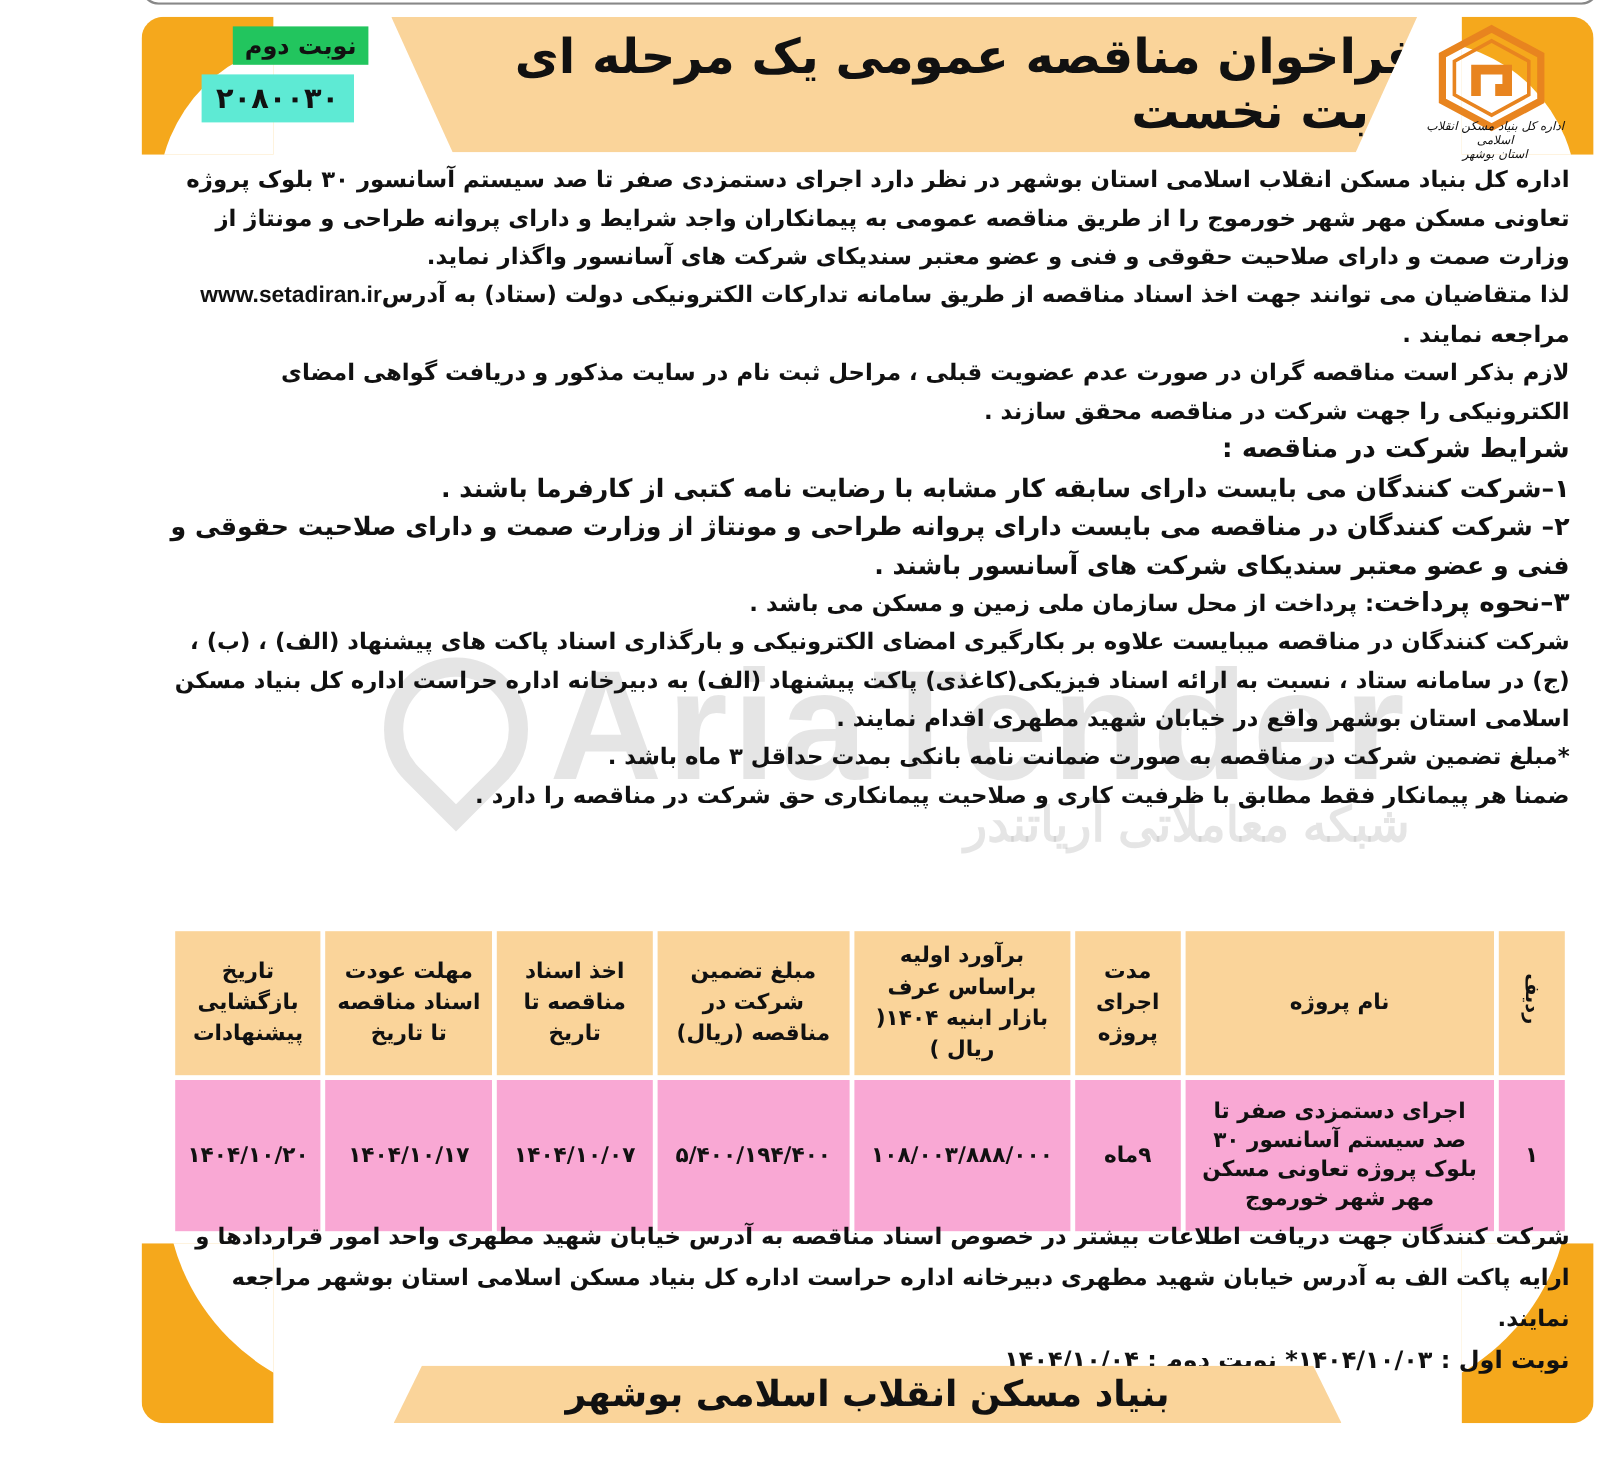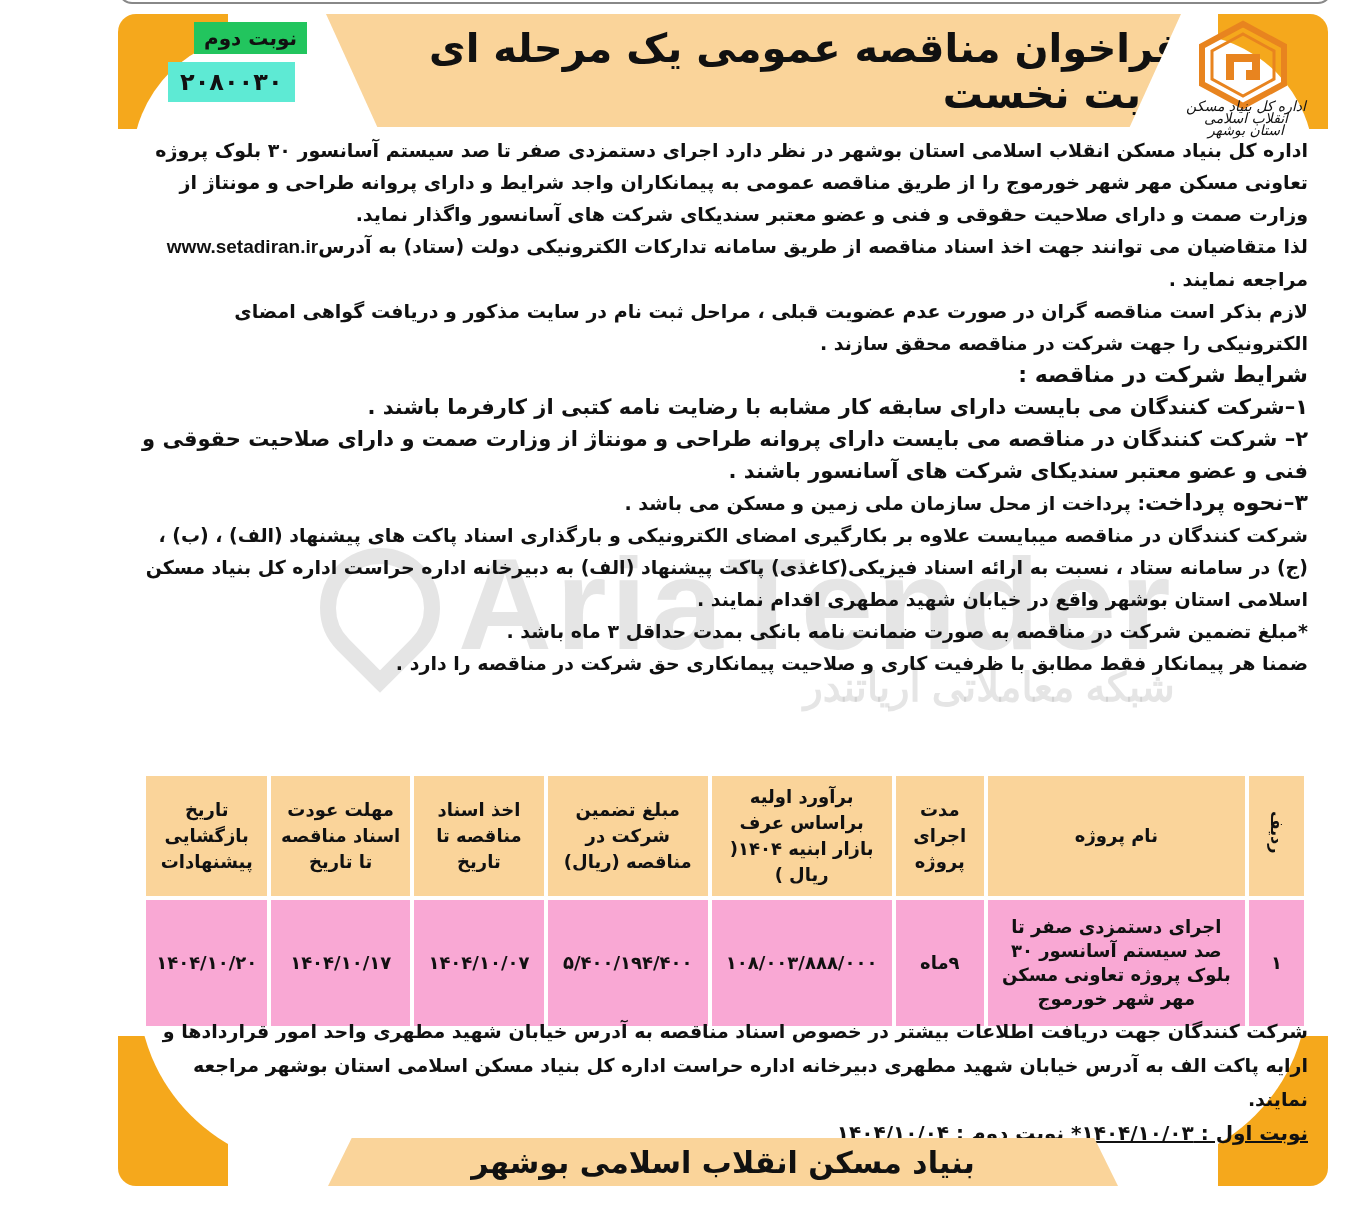--- a/index.html
+++ b/index.html
@@ -24,21 +24,21 @@
     .clip { position: absolute; overflow: hidden; }
     .banner { position: absolute; left: 208px; top: 0; width: 855px; height: 113px; background: #FAD49A;
       clip-path: polygon(0 0, 100% 0, 94% 100%, 6% 100%); display: flex; align-items: center; justify-content: center; }
     .banner-title { font-family: "DejaVu Sans", sans-serif; font-weight: bold; font-size: 40px; direction: rtl; color: #111;
       letter-spacing: -1px; }
     .round-label { position: absolute; left: 76px; top: 8px; background: #22c55e; padding: 4px 10px; font-size: 20px;
       font-weight: bold; white-space: nowrap; }
     .round-number { position: absolute; left: 50px; top: 48px; background: #5eead4; padding: 6px 12px; font-size: 24px;
       font-weight: bold; white-space: nowrap; letter-spacing: 2px; }
     .logo { position: absolute; right: 30px; top: 6px; width: 110px; height: 110px; }
-    .logo-caption { position: absolute; right: 22px; top: 86px; width: 120px; font-size: 14px; text-align: center;
+    .logo-caption { position: absolute; right: 22px; top: 86px; width: 120px; font-size: 10px; text-align: center;
       direction: rtl; font-family: "DejaVu Serif", serif; font-style: italic; line-height: 12px; }
     .content { position: absolute; left: 24px; top: 120px; width: 1166px; direction: rtl; text-align: right;
       font-size: 19px; font-weight: bold; line-height: 32px; }
     .content p { margin: 0; }
     .section-title { font-size: 22px; font-weight: 900; }
     .em { font-weight: 900; font-size: 21px; }
     .url { font-family: "Liberation Sans", sans-serif; font-weight: bold; }
     .watermark { position: absolute; left: 210px; top: 520px; color: rgba(160,160,160,0.28); font-weight: bold;
       font-family: "Liberation Sans", sans-serif; pointer-events: none; }
     .wm-big { font-size: 130px; letter-spacing: 4px; line-height: 140px; }
@@ -47,21 +47,21 @@
       border-radius: 50% 50% 50% 0; transform: rotate(-45deg); box-sizing: border-box; }
     table.tender { position: absolute; left: 24px; top: 758px; width: 1166px; border-collapse: separate;
       border-spacing: 4px; direction: rtl; }
     table.tender th { background: #FAD49A; font-size: 18px; font-weight: bold; line-height: 26px; padding: 8px 6px;
       text-align: center; height: 90px; }
     table.tender td { background: #f9a8d4; font-size: 18px; font-weight: bold; line-height: 24px; padding: 8px 8px;
       text-align: center; height: 110px; }
     .vert { writing-mode: vertical-rl; font-size: 16px; }
     .footer-text { position: absolute; left: 24px; top: 1000px; width: 1166px; direction: rtl; text-align: right;
       font-size: 19px; font-weight: bold; line-height: 34px; }
-    .round-dates { font-size: 20px; font-weight: 900; text-decoration: underline; }
+    .round-dates { font-size: 20px; font-weight: 900; }
     .footer-banner { position: absolute; left: 210px; top: 1124px; width: 790px; height: 48px; background: #FAD49A;
       clip-path: polygon(3% 0, 97% 0, 100% 100%, 0 100%); display: flex; align-items: center; justify-content: center; }
     .footer-title { font-size: 30px; font-weight: 900; direction: rtl; }
   </style>
 </head>
 <body>
 
 <div class="top-frame"></div>
 
 <div class="page">

